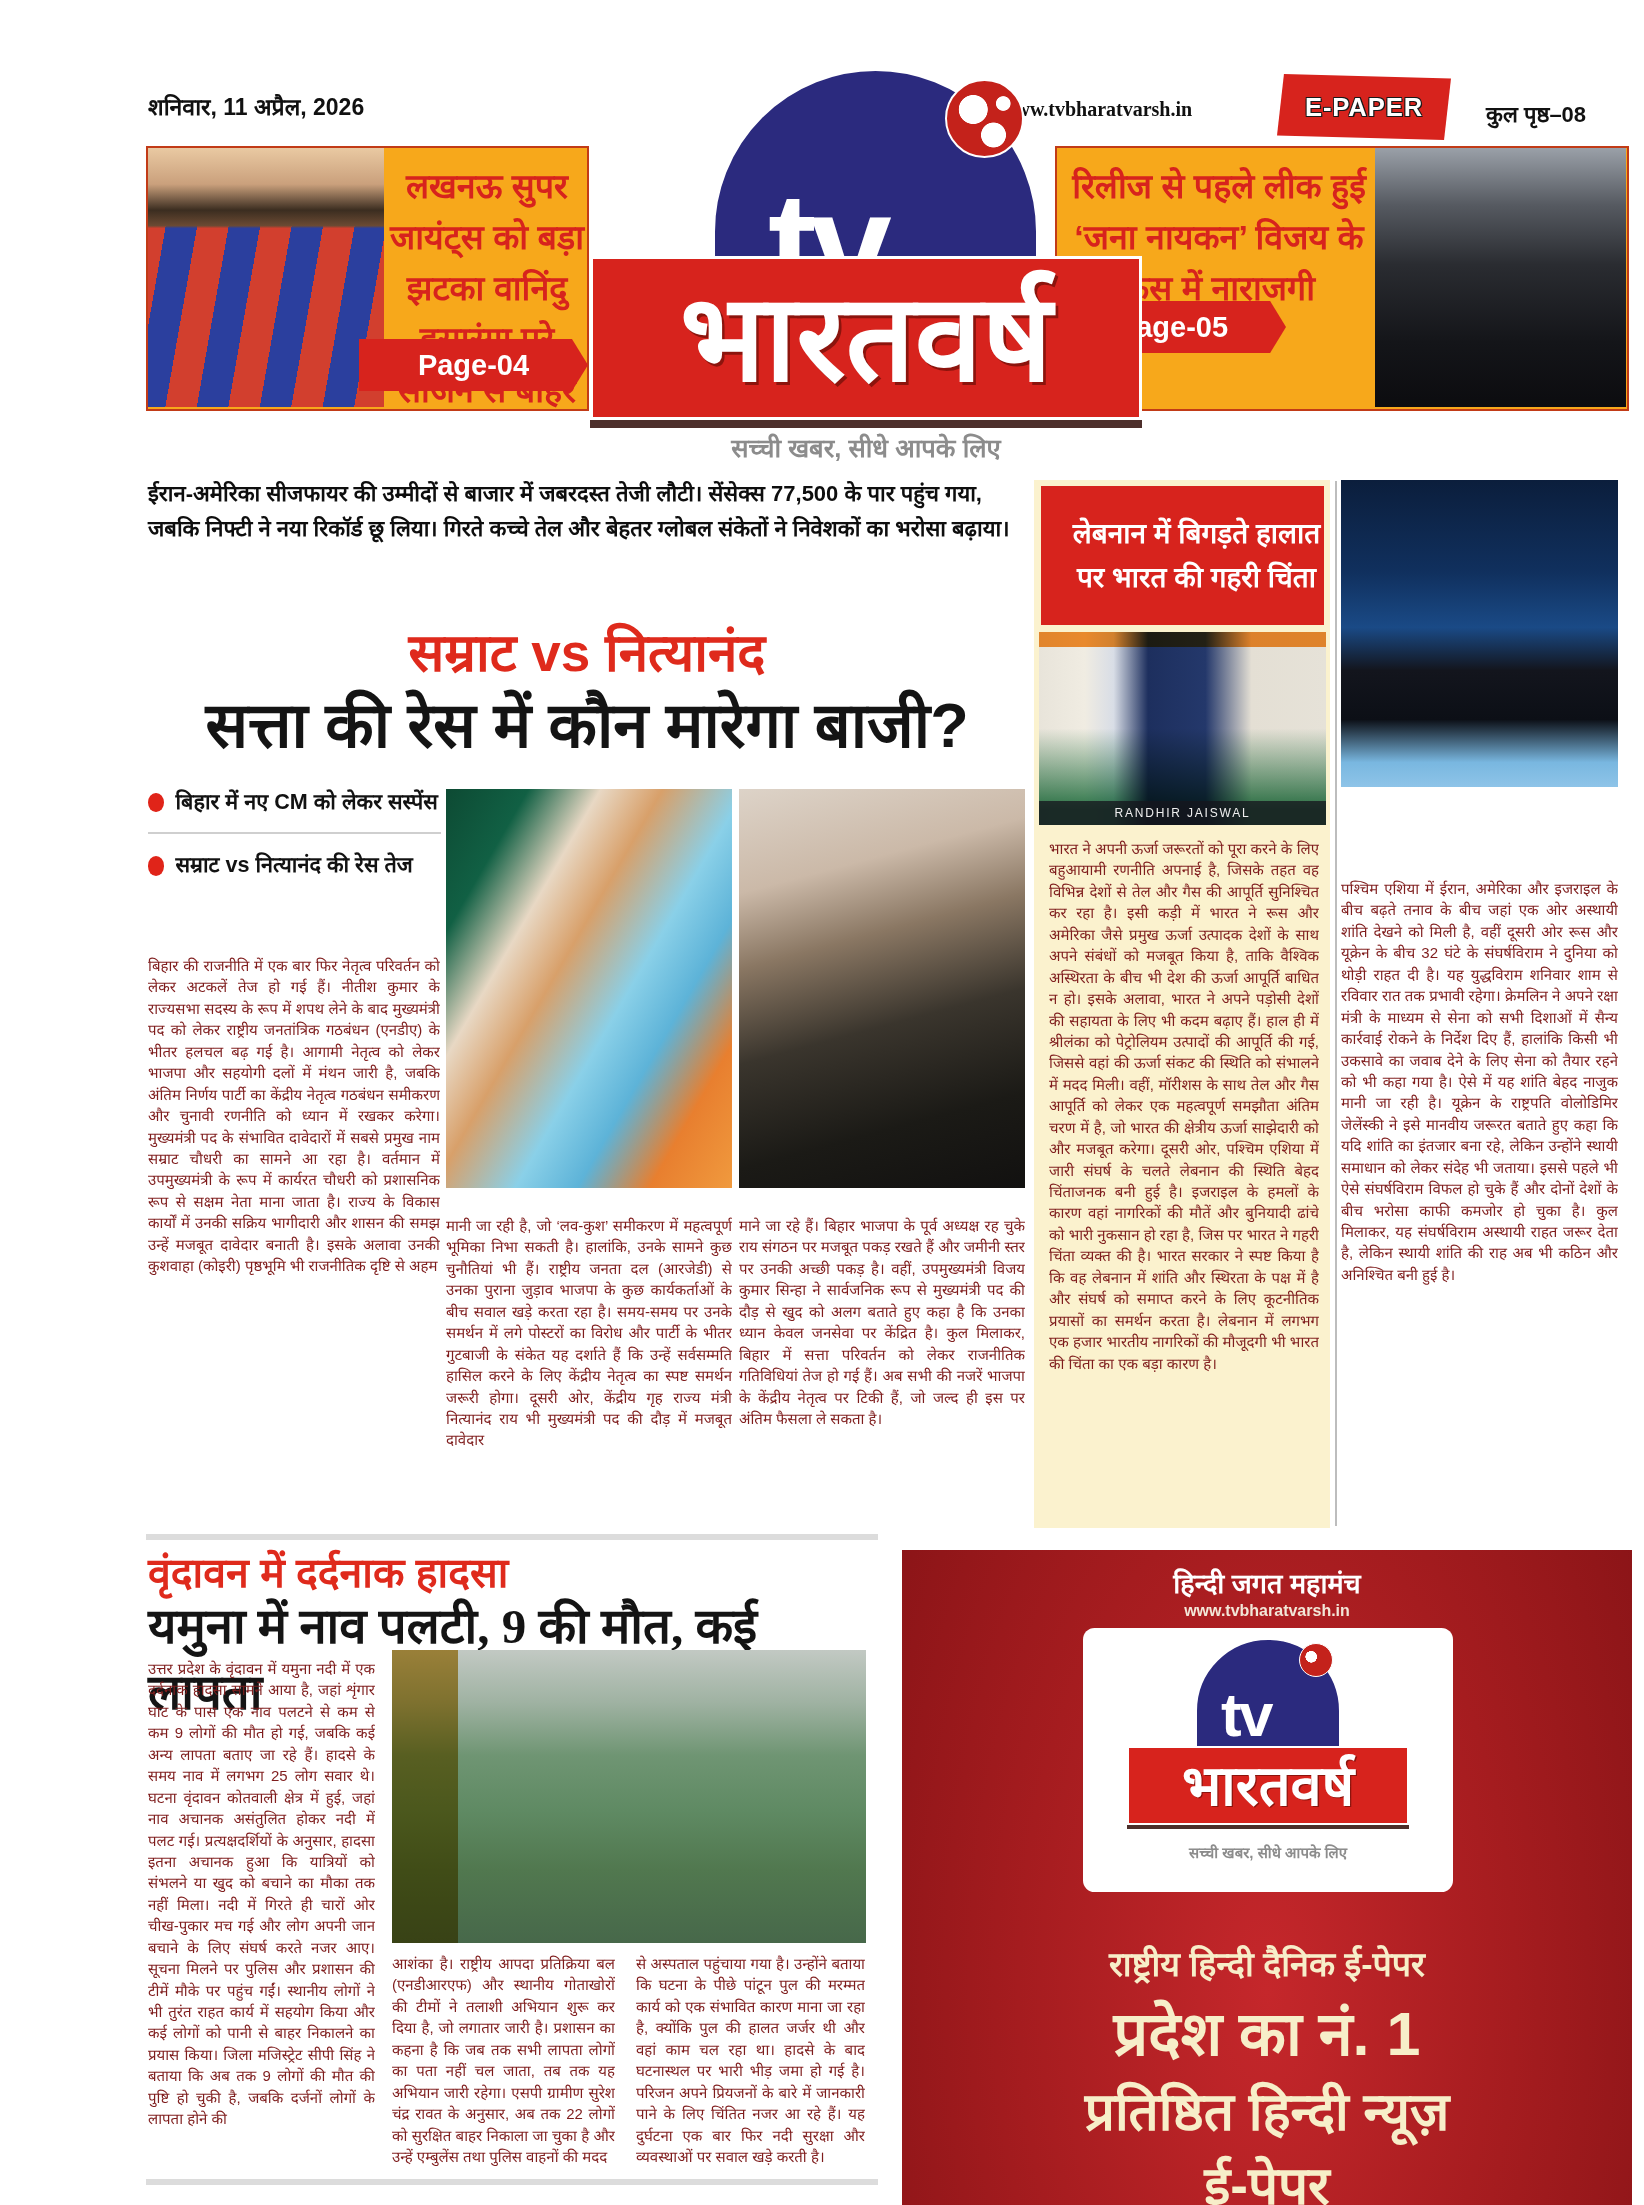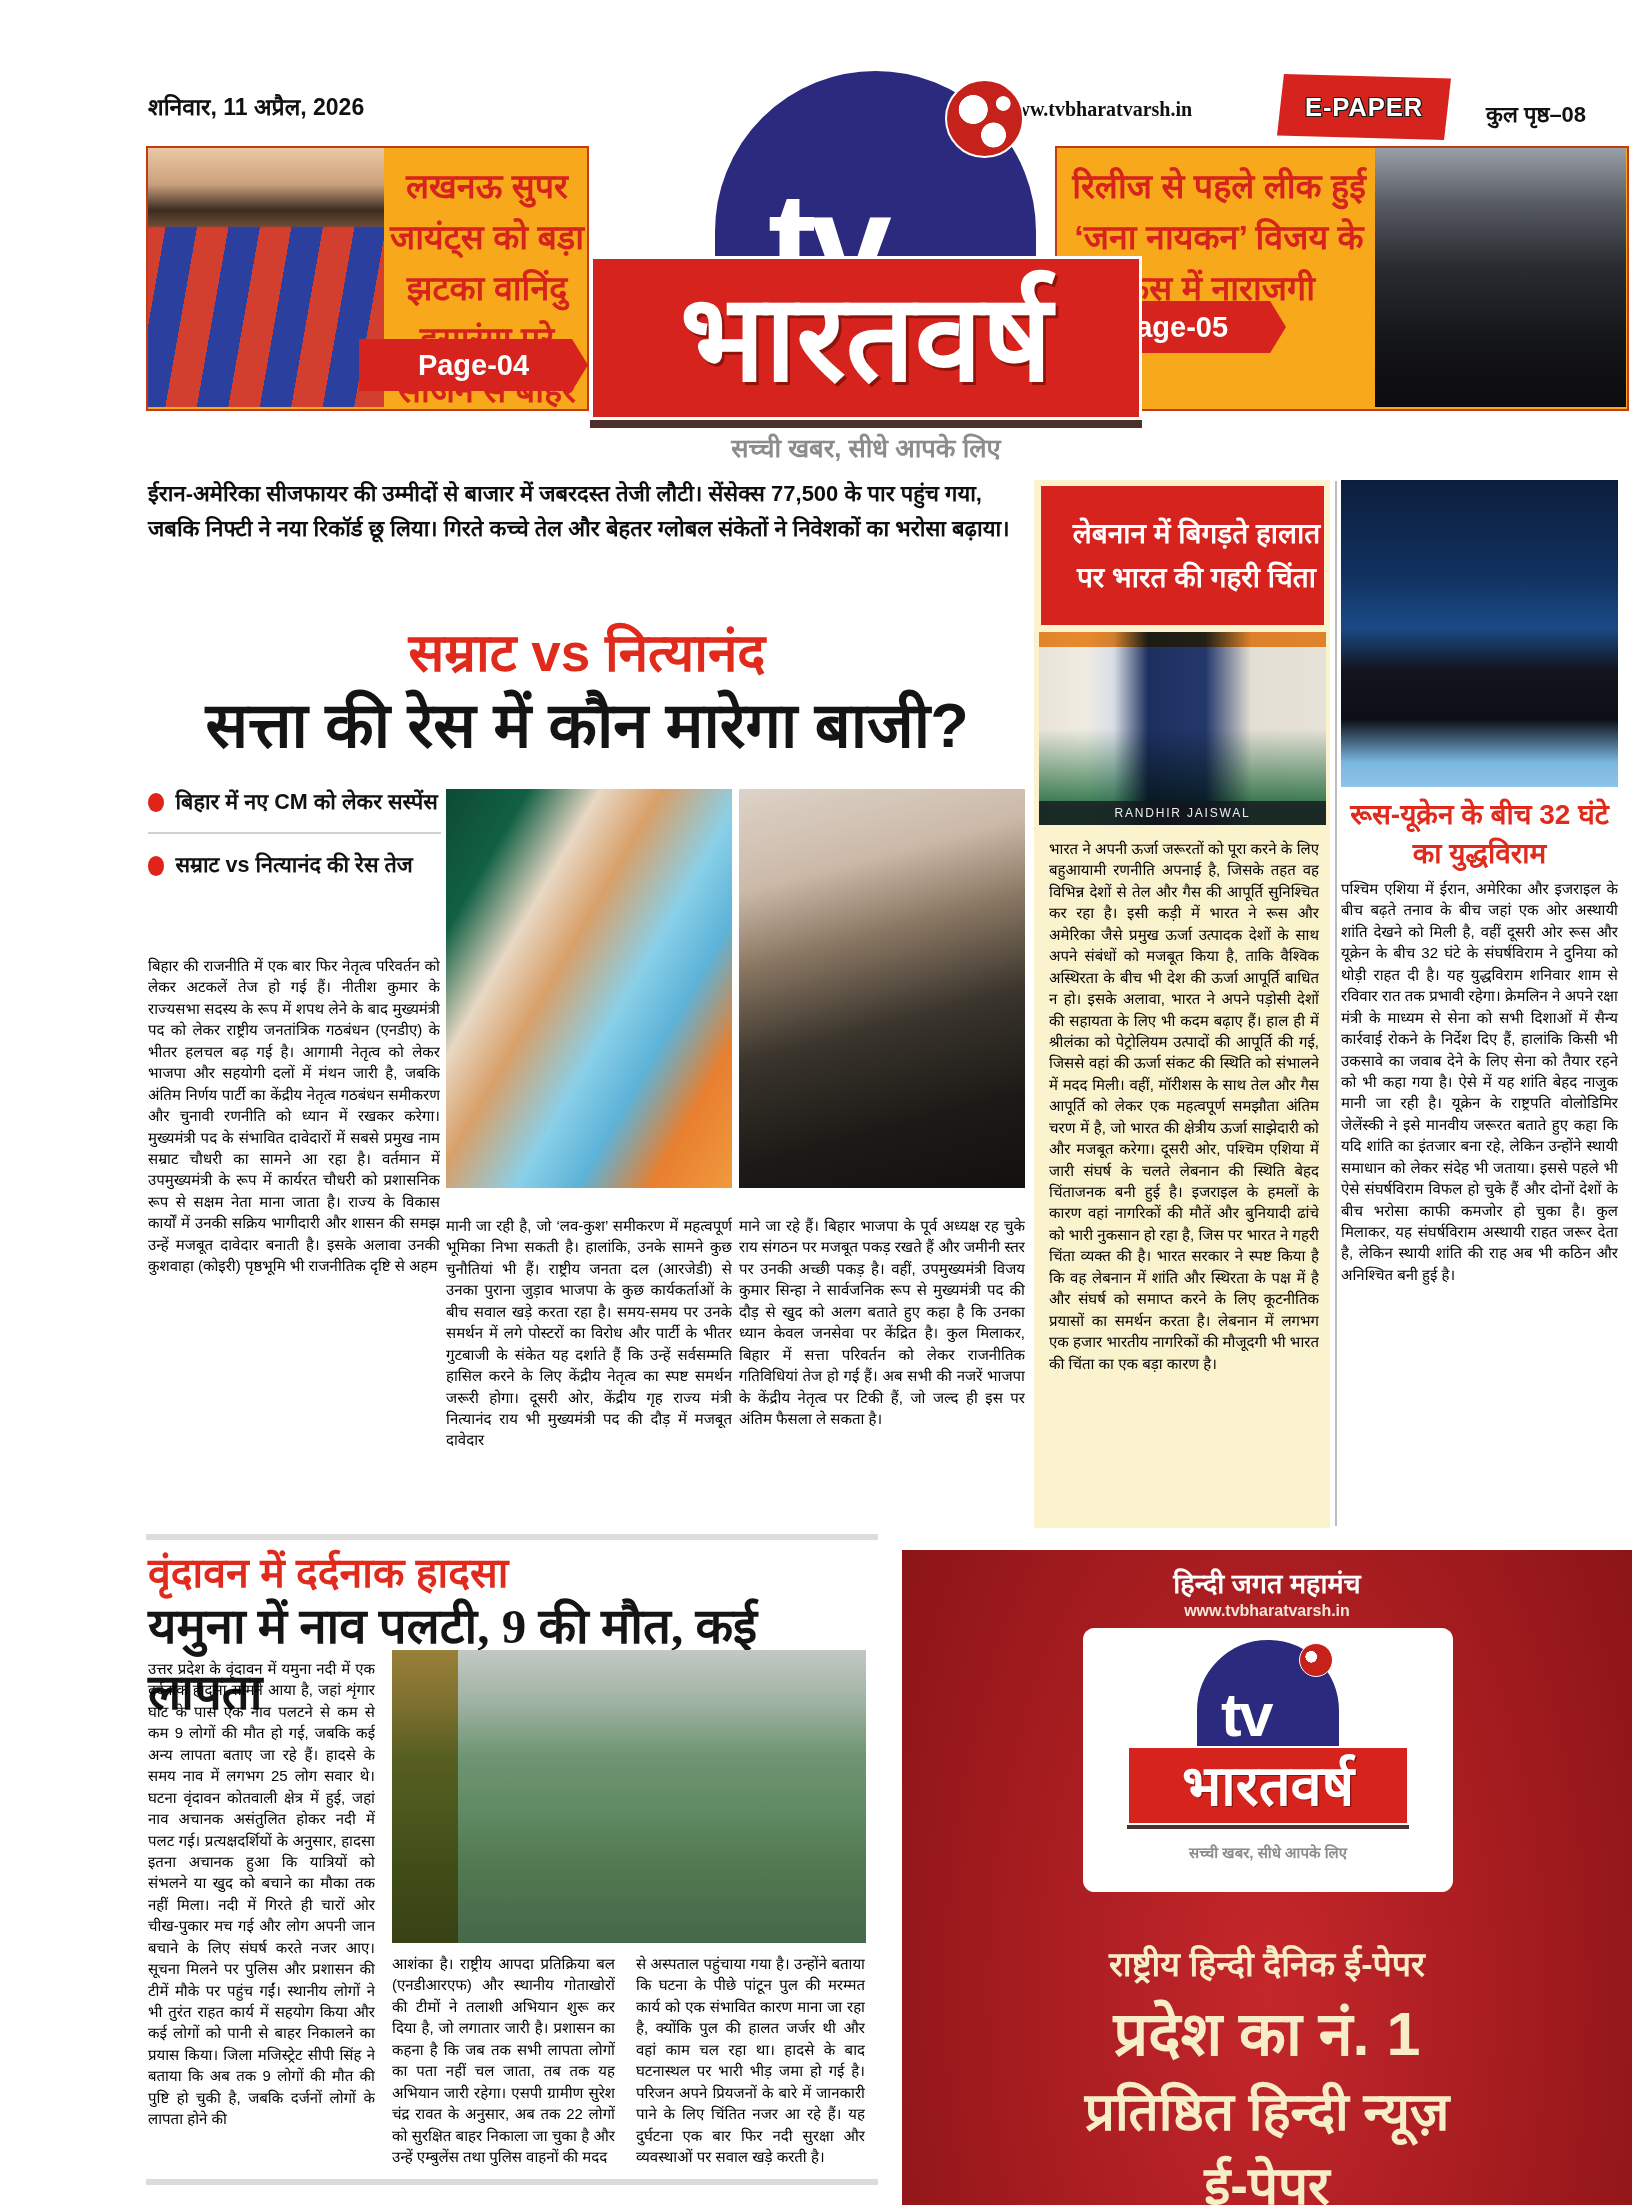--- a/index.html
+++ b/index.html
@@ -55,21 +55,21 @@
   .intro { left:148px; top:476px; width:862px; font-size:22px; font-weight:bold; color:#0e0e0e; line-height:1.6; }
 
   
   .kicker-main { left:146px; top:614px; width:882px; text-align:center; font-size:53px; font-weight:bold; color:#df2a1c; }
   .headline-main { left:146px; top:680px; width:882px; text-align:center; font-size:63px; font-weight:bold; color:#141414; }
   .bullets { left:148px; top:786px; width:293px; }
   .bullet { display:flex; gap:11.5px; }
   .dot { flex:0 0 16px; width:16px; height:19.4px; border-radius:50%; background:#e02419; margin-top:7px; }
   .bullet p { font-size:21.6px; font-weight:bold; color:#121212; line-height:1.45; }
   .b-div { border-top:2.6px solid #cfcfcf; margin:15px 0 15px 0; }
-  .bodycol { font-size:15px; line-height:1.43; text-align:justify; color:#000000; overflow:hidden; }
+  .bodycol { font-size:15px; line-height:1.43; text-align:justify; color:#7f1d1d; overflow:hidden; }
   .m-col1 { left:148px; top:955px; width:292px; height:571px; }
   .photo-samrat { left:446px; top:789px; width:286px; height:399px;
       background:linear-gradient(120deg,#0d4a33 0%,#116044 16%,#e8d8c4 30%,#d8a06a 42%,#8ad0e8 58%,#5db3d8 70%,#e87f2f 84%,#f09a3e 100%); }
   .photo-nityanand { left:739px; top:789px; width:286px; height:399px;
       background:linear-gradient(165deg,#ddd3c8 0%,#cbb9a8 22%,#8a7763 38%,#3a352d 58%,#1b1a16 80%,#121110 100%); }
   .m-col2 { left:446px; top:1215px; width:286px; height:311px; }
   .m-col3 { left:739px; top:1215px; width:286px; height:311px; }
 
   
   .leb-box { left:1034px; top:480px; width:296px; height:1048px; background:#fbf2ce; }
@@ -193,21 +193,20 @@
     <span>लेबनान में बिगड़ते हालात पर भारत की गहरी चिंता</span>
   </div>
   <div class="abs ph leb-photo">
     <div class="leb-cap">RANDHIR JAISWAL</div>
   </div>
   <div class="abs bodycol leb-body">भारत ने अपनी ऊर्जा जरूरतों को पूरा करने के लिए बहुआयामी रणनीति अपनाई है, जिसके तहत वह विभिन्न देशों से तेल और गैस की आपूर्ति सुनिश्चित कर रहा है। इसी कड़ी में भारत ने रूस और अमेरिका जैसे प्रमुख ऊर्जा उत्पादक देशों के साथ अपने संबंधों को मजबूत किया है, ताकि वैश्विक अस्थिरता के बीच भी देश की ऊर्जा आपूर्ति बाधित न हो। इसके अलावा, भारत ने अपने पड़ोसी देशों की सहायता के लिए भी कदम बढ़ाए हैं। हाल ही में श्रीलंका को पेट्रोलियम उत्पादों की आपूर्ति की गई, जिससे वहां की ऊर्जा संकट की स्थिति को संभालने में मदद मिली। वहीं, मॉरीशस के साथ तेल और गैस आपूर्ति को लेकर एक महत्वपूर्ण समझौता अंतिम चरण में है, जो भारत की क्षेत्रीय ऊर्जा साझेदारी को और मजबूत करेगा। दूसरी ओर, पश्चिम एशिया में जारी संघर्ष के चलते लेबनान की स्थिति बेहद चिंताजनक बनी हुई है। इजराइल के हमलों के कारण वहां नागरिकों की मौतें और बुनियादी ढांचे को भारी नुकसान हो रहा है, जिस पर भारत ने गहरी चिंता व्यक्त की है। भारत सरकार ने स्पष्ट किया है कि वह लेबनान में शांति और स्थिरता के पक्ष में है और संघर्ष को समाप्त करने के लिए कूटनीतिक प्रयासों का समर्थन करता है। लेबनान में लगभग एक हजार भारतीय नागरिकों की मौजूदगी भी भारत की चिंता का एक बड़ा कारण है।</div>
 
   <div class="abs vdiv"></div>
 
   <div class="abs ph rus-photo"></div>
-  <div class="abs rus-head">रूस-यूक्रेन के बीच 32 घंटे का युद्धविराम</div>
   <div class="abs bodycol rus-body">पश्चिम एशिया में ईरान, अमेरिका और इजराइल के बीच बढ़ते तनाव के बीच जहां एक ओर अस्थायी शांति देखने को मिली है, वहीं दूसरी ओर रूस और यूक्रेन के बीच 32 घंटे के संघर्षविराम ने दुनिया को थोड़ी राहत दी है। यह युद्धविराम शनिवार शाम से रविवार रात तक प्रभावी रहेगा। क्रेमलिन ने अपने रक्षा मंत्री के माध्यम से सेना को सभी दिशाओं में सैन्य कार्रवाई रोकने के निर्देश दिए हैं, हालांकि किसी भी उकसावे का जवाब देने के लिए सेना को तैयार रहने को भी कहा गया है। ऐसे में यह शांति बेहद नाजुक मानी जा रही है। यूक्रेन के राष्ट्रपति वोलोडिमिर जेलेंस्की ने इसे मानवीय जरूरत बताते हुए कहा कि यदि शांति का इंतजार बना रहे, लेकिन उन्होंने स्थायी समाधान को लेकर संदेह भी जताया। इससे पहले भी ऐसे संघर्षविराम विफल हो चुके हैं और दोनों देशों के बीच भरोसा काफी कमजोर हो चुका है। कुल मिलाकर, यह संघर्षविराम अस्थायी राहत जरूर देता है, लेकिन स्थायी शांति की राह अब भी कठिन और अनिश्चित बनी हुई है।</div>
 
   <div class="abs hdiv" style="left:146px;top:1534px;width:732px;"></div>
   <div class="abs hdiv" style="left:146px;top:2179px;width:732px;"></div>
 
   <div class="abs v-kicker">वृंदावन में दर्दनाक हादसा</div>
   <div class="abs v-headline">यमुना में नाव पलटी, 9 की मौत, कई लापता</div>
   <div class="abs bodycol v-col1">उत्तर प्रदेश के वृंदावन में यमुना नदी में एक दर्दनाक हादसा सामने आया है, जहां शृंगार घाट के पास एक नाव पलटने से कम से कम 9 लोगों की मौत हो गई, जबकि कई अन्य लापता बताए जा रहे हैं। हादसे के समय नाव में लगभग 25 लोग सवार थे। घटना वृंदावन कोतवाली क्षेत्र में हुई, जहां नाव अचानक असंतुलित होकर नदी में पलट गई। प्रत्यक्षदर्शियों के अनुसार, हादसा इतना अचानक हुआ कि यात्रियों को संभलने या खुद को बचाने का मौका तक नहीं मिला। नदी में गिरते ही चारों ओर चीख-पुकार मच गई और लोग अपनी जान बचाने के लिए संघर्ष करते नजर आए। सूचना मिलने पर पुलिस और प्रशासन की टीमें मौके पर पहुंच गईं। स्थानीय लोगों ने भी तुरंत राहत कार्य में सहयोग किया और कई लोगों को पानी से बाहर निकालने का प्रयास किया। जिला मजिस्ट्रेट सीपी सिंह ने बताया कि अब तक 9 लोगों की मौत की पुष्टि हो चुकी है, जबकि दर्जनों लोगों के लापता होने की</div>
   <div class="abs ph v-photo"></div>
   <div class="abs bodycol v-col2">आशंका है। राष्ट्रीय आपदा प्रतिक्रिया बल (एनडीआरएफ) और स्थानीय गोताखोरों की टीमों ने तलाशी अभियान शुरू कर दिया है, जो लगातार जारी है। प्रशासन का कहना है कि जब तक सभी लापता लोगों का पता नहीं चल जाता, तब तक यह अभियान जारी रहेगा। एसपी ग्रामीण सुरेश चंद्र रावत के अनुसार, अब तक 22 लोगों को सुरक्षित बाहर निकाला जा चुका है और उन्हें एम्बुलेंस तथा पुलिस वाहनों की मदद</div>

